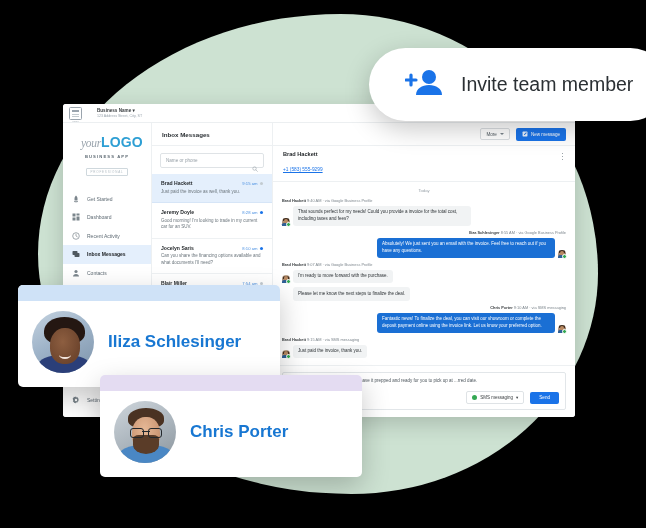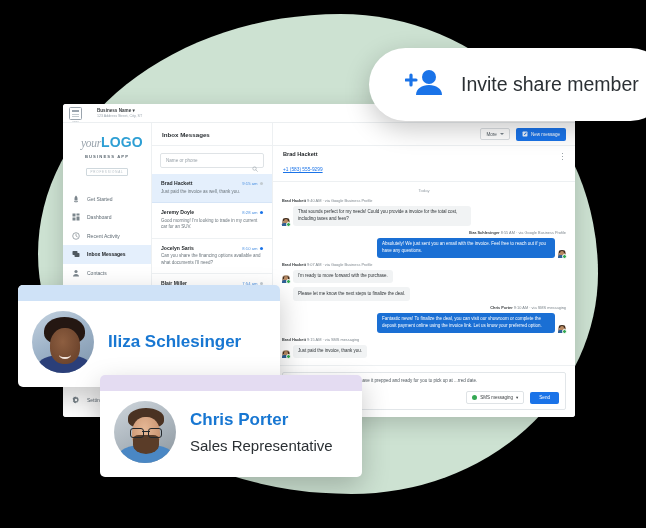--- a/index.html
+++ b/index.html
@@ -647,21 +647,21 @@
 </div>
 
 <div class="invite-pill">
   <span>
     <svg width="38" height="30" viewBox="0 0 38 30">
       <circle cx="24" cy="9" r="7" fill="#1a73e8"></circle>
       <path d="M11 27c0-6.2 5.9-10 13-10s13 3.8 13 10z" fill="#1a73e8"></path>
       <path d="M6 7v10M1 12h10" stroke="#1a73e8" stroke-width="3.2" stroke-linecap="round"></path>
     </svg>
   </span>
-  <span class="invite-label">Invite share member</span>
+  <span class="invite-label">Invite team member</span>
 </div>
 
 <div class="pcard" id="card-iliza">
   <div class="pcard-bar"></div>
   <div class="pcard-body">
     <div class="pcard-photo ph-iliza">
       <span class="body"></span>
         <span class="hair"></span>
         <span class="face"></span>
         <span class="smile"></span>
@@ -681,16 +681,15 @@
         <span class="face"></span>
         <span class="beard"></span>
       <span class="glasses">
           <i class="l"></i>
           <b></b>
           <i class="r"></i>
         </span>
     </div>
     <div>
       <div class="pcard-name">Chris Porter</div>
-      <div class="pcard-role">Sales Representative</div>
     </div>
   </div>
 </div>
 
 </body></html>

